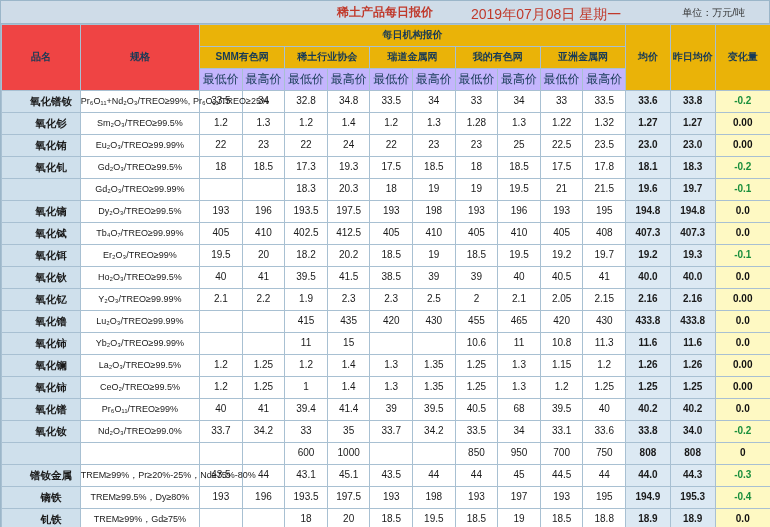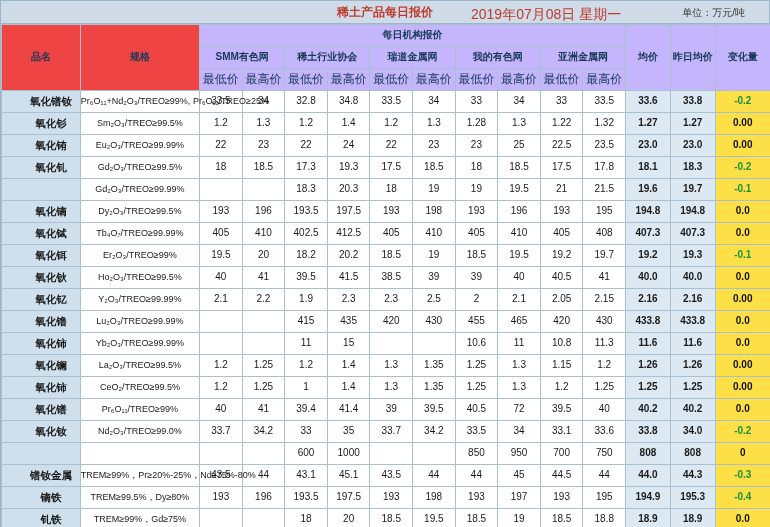--- a/index.html
+++ b/index.html
@@ -25,30 +25,30 @@
   .titlebar{position:relative;height:22px;background:#cfdce8;border-bottom:1px solid #9bb6c9;z-index:10;}
   .titlebar .t-main{position:absolute;left:0;right:0;top:3px;text-align:center;font-size:12px;font-weight:bold;color:#c0392b;}
   .titlebar .t-date{position:absolute;left:470px;top:5px;font-size:14px;color:#c0392b;}
   .titlebar .t-unit{position:absolute;right:24px;top:5px;font-size:10px;color:#333;}
 
   
   table{border-collapse:collapse;width:770px;table-layout:fixed;position:relative;z-index:10;}
   th,td{border:1px solid #a8c0d2;padding:0;font-size:10px;color:#1a1a1a;text-align:center;
         line-height:1.05;height:21px;background:transparent;}
   thead th{background:#b9cfe0;font-weight:bold;color:#173a56;}
-  thead th.grp{background:#c4b5fd;}
+  thead th.grp{background:#eab308;}
   thead th.sub{background:#c4b5fd;font-weight:normal;font-size:12px;}
   thead th.name,thead th.spec{background:#ef4444;}
 
   td.name{background:#cfe0ec;font-weight:bold;font-size:10.5px;padding-left:20px;}
   td.spec{background:#ffffff;font-size:9px;white-space:nowrap;}
   td.val{background:#ffffff;font-size:10px;}
   td.avg{background:#dce9f3;font-weight:bold;}
   td.prev{background:#dce9f3;font-weight:bold;}
-  td.chg{background:#fde047;font-weight:bold;}
+  td.chg{background:#fef9c3;font-weight:bold;}
   .neg{color:#1a8f3c;}
   .zero{color:#111;}
 
   colgroup col.c-name{width:74px;}
   colgroup col.c-spec{width:112px;}
   colgroup col.c-q{width:40px;}
   colgroup col.c-avg{width:42px;}
   colgroup col.c-prev{width:42px;}
   colgroup col.c-chg{width:52px;}
 </style>
@@ -363,21 +363,21 @@
         <tr>
           <td class="name">氧化镨</td>
           <td class="spec">Pr₆O₁₁/TREO≥99%</td>
           <td class="val">40</td>
           <td class="val">41</td>
           <td class="val">39.4</td>
           <td class="val">41.4</td>
           <td class="val">39</td>
           <td class="val">39.5</td>
           <td class="val">40.5</td>
-          <td class="val">72</td>
+          <td class="val">68</td>
           <td class="val">39.5</td>
           <td class="val">40</td>
           <td class="avg">40.2</td>
           <td class="prev">40.2</td>
           <td class="chg zero">0.0</td>
         </tr>
         <tr>
           <td class="name">氧化钕</td>
           <td class="spec">Nd₂O₃/TREO≥99.0%</td>
           <td class="val">33.7</td>

